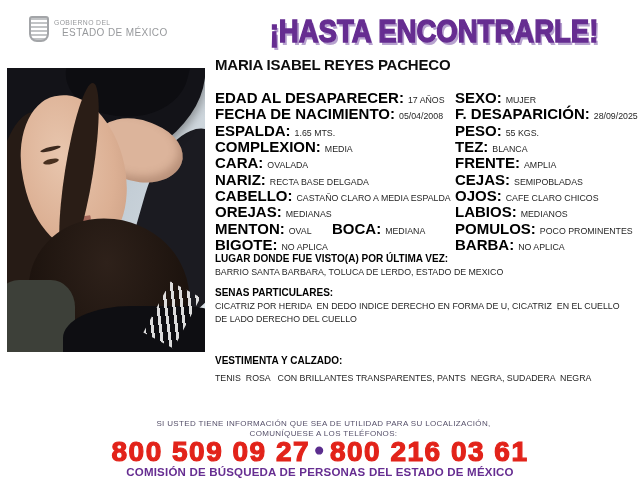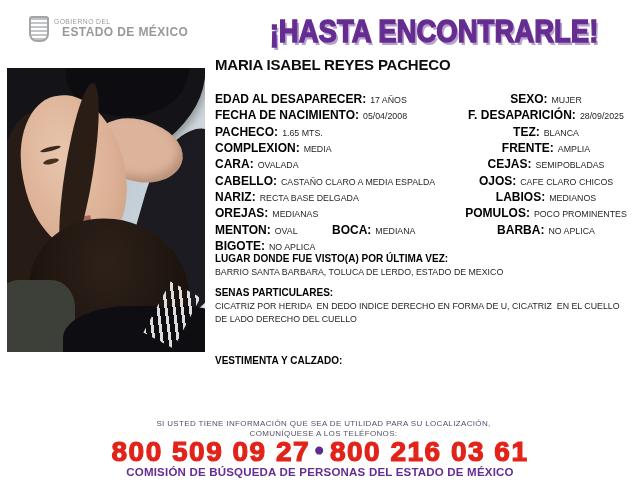--- a/index.html
+++ b/index.html
@@ -8,21 +8,21 @@
 
   
   .gov-logo{position:absolute;left:29px;top:16px;display:flex;align-items:center;gap:5px;}
   .coat{width:20px;height:26px;border:2px solid #a3a5a8;border-radius:3px 3px 8px 8px;
         background:
           repeating-linear-gradient(0deg,#c2c4c6 0 2px,#ffffff 2px 4px),
           repeating-linear-gradient(90deg,#b8babd 0 2px,#ffffff 2px 4px);
         box-sizing:border-box;}
   .gov-text{color:#97999c;line-height:1.15;letter-spacing:.4px;}
   .gov-text .l1{font-size:6.8px;}
-  .gov-text .l2{font-size:12px;font-weight:bold;padding-left:8px;}
+  .gov-text .l2{font-size:10px;font-weight:normal;padding-left:8px;}
 
   .main-title{position:absolute;left:232px;right:4px;top:13px;text-align:center;
         font-size:32px;font-weight:bold;color:#662D91;white-space:nowrap;
         transform:scaleX(.86);transform-origin:50% 0;
         -webkit-text-stroke:1.4px #662D91;
         text-shadow:2.5px 2.5px 0 #b7a2cf;}
 
   
   .photo{position:absolute;left:7px;top:68px;width:198px;height:284px;overflow:hidden;
          background:linear-gradient(115deg,#8e98a0 0%,#c4ced6 55%,#dde4e9 100%);}
@@ -58,23 +58,23 @@
   .ph-clothes-left{left:-12px;top:212px;width:80px;height:90px;background:#3d4039;border-radius:30%;}
   .ph-sweater{left:56px;top:238px;width:170px;height:80px;background:#0e0e12;border-radius:40% 30% 0 0;}
   .ph-marks{left:148px;top:218px;width:34px;height:58px;transform:rotate(28deg);opacity:.9;
          background:repeating-linear-gradient(55deg,rgba(255,255,255,.95) 0 3px,transparent 3px 8px);}
 
   
   .person-name{position:absolute;left:215px;top:56px;font-size:15px;font-weight:bold;
          color:#0d0d0d;letter-spacing:-.2px;white-space:nowrap;}
 
   .fields-left{position:absolute;left:215px;top:90px;width:240px;}
-  .fields-right{position:absolute;left:455px;top:90px;width:182px;text-align:center;}
+  .fields-right{position:absolute;left:455px;top:90px;width:182px;}
   .frow{height:16.35px;line-height:16.35px;white-space:nowrap;position:relative;}
-  .flabel{font-weight:bold;font-size:12px;color:#000;margin-right:4px;}
+  .flabel{font-weight:bold;font-size:15px;color:#000;margin-right:4px;}
   .fvalue{font-size:8.8px;color:#1f1f1f;}
   .fpair2{position:absolute;left:117px;top:0;}
 
   .section{position:absolute;left:215px;width:412px;}
   .sec-lugar{top:253px;}
   .sec-senas{top:287px;}
   .sec-vest{top:355px;}
   .sec-title{font-size:10px;font-weight:bold;color:#000;}
   .sec-text{font-size:8.8px;color:#1f1f1f;line-height:13px;margin-top:2px;white-space:pre-wrap;}
   .sec-vest .sec-text{margin-top:6px;}
@@ -121,51 +121,53 @@
     <div class="ph-hair-mass"></div>
     <div class="ph-clothes-left"></div>
     <div class="ph-sweater"></div>
     <div class="ph-marks"></div>
   </div>
 
   <div class="person-name">MARIA ISABEL REYES PACHECO</div>
   <div class="fields-left">
       <div class="frow"><span class="flabel">EDAD AL DESAPARECER:</span><span class="fvalue">17 AÑOS</span></div>
       <div class="frow"><span class="flabel">FECHA DE NACIMIENTO:</span><span class="fvalue">05/04/2008</span></div>
-      <div class="frow"><span class="flabel">PACHECO:</span><span class="fvalue">1.65 MTS.</span></div>
+      <div class="frow"><span class="flabel">ESPALDA:</span><span class="fvalue">1.65 MTS.</span></div>
       <div class="frow"><span class="flabel">COMPLEXION:</span><span class="fvalue">MEDIA</span></div>
       <div class="frow"><span class="flabel">CARA:</span><span class="fvalue">OVALADA</span></div>
+      <div class="frow"><span class="flabel">NARIZ:</span><span class="fvalue">RECTA BASE DELGADA</span></div>
       <div class="frow"><span class="flabel">CABELLO:</span><span class="fvalue">CASTAÑO CLARO A MEDIA ESPALDA</span></div>
-      <div class="frow"><span class="flabel">NARIZ:</span><span class="fvalue">RECTA BASE DELGADA</span></div>
       <div class="frow"><span class="flabel">OREJAS:</span><span class="fvalue">MEDIANAS</span></div>
       <div class="frow"><span class="flabel">MENTON:</span><span class="fvalue">OVAL</span><span class="fpair2"><span class="flabel">BOCA:</span><span class="fvalue">MEDIANA</span></span></div>
       <div class="frow"><span class="flabel">BIGOTE:</span><span class="fvalue">NO APLICA</span></div>
     </div>
   <div class="fields-right">
       <div class="frow"><span class="flabel">SEXO:</span><span class="fvalue">MUJER</span></div>
       <div class="frow"><span class="flabel">F. DESAPARICIÓN:</span><span class="fvalue">28/09/2025</span></div>
+      <div class="frow"><span class="flabel">PESO:</span><span class="fvalue">55 KGS.</span></div>
       <div class="frow"><span class="flabel">TEZ:</span><span class="fvalue">BLANCA</span></div>
       <div class="frow"><span class="flabel">FRENTE:</span><span class="fvalue">AMPLIA</span></div>
       <div class="frow"><span class="flabel">CEJAS:</span><span class="fvalue">SEMIPOBLADAS</span></div>
       <div class="frow"><span class="flabel">OJOS:</span><span class="fvalue">CAFE CLARO CHICOS</span></div>
       <div class="frow"><span class="flabel">LABIOS:</span><span class="fvalue">MEDIANOS</span></div>
       <div class="frow"><span class="flabel">POMULOS:</span><span class="fvalue">POCO PROMINENTES</span></div>
       <div class="frow"><span class="flabel">BARBA:</span><span class="fvalue">NO APLICA</span></div>
     </div>
 
   <div class="section sec-senas">
     <div class="sec-title">SENAS PARTICULARES:</div>
     <div class="sec-text">CICATRIZ POR HERIDA  EN DEDO INDICE DERECHO EN FORMA DE U, CICATRIZ  EN EL CUELLO DE LADO DERECHO DEL CUELLO</div>
   </div>
   <div class="section sec-lugar">
     <div class="sec-title">LUGAR DONDE FUE VISTO(A) POR ÚLTIMA VEZ:</div>
     <div class="sec-text">BARRIO SANTA BARBARA, TOLUCA DE LERDO, ESTADO DE MEXICO</div>
   </div>
   <div class="section sec-vest">
     <div class="sec-title">VESTIMENTA Y CALZADO:</div>
+    <div class="sec-text">TENIS  ROSA   CON BRILLANTES TRANSPARENTES, PANTS  NEGRA, SUDADERA  NEGRA</div>
   </div>
 
   <div class="footer-info">
     <div>SI USTED TIENE INFORMACIÓN QUE SEA DE UTILIDAD PARA SU LOCALIZACIÓN,</div>
     <div>COMUNÍQUESE A LOS TELÉFONOS:</div>
   </div>
   <div class="phones"><span>800 509 09 27</span><span class="phone-sep">•</span><span>800 216 03 61</span></div>
   <div class="commission">COMISIÓN DE BÚSQUEDA DE PERSONAS DEL ESTADO DE MÉXICO</div>
 
 </div>

